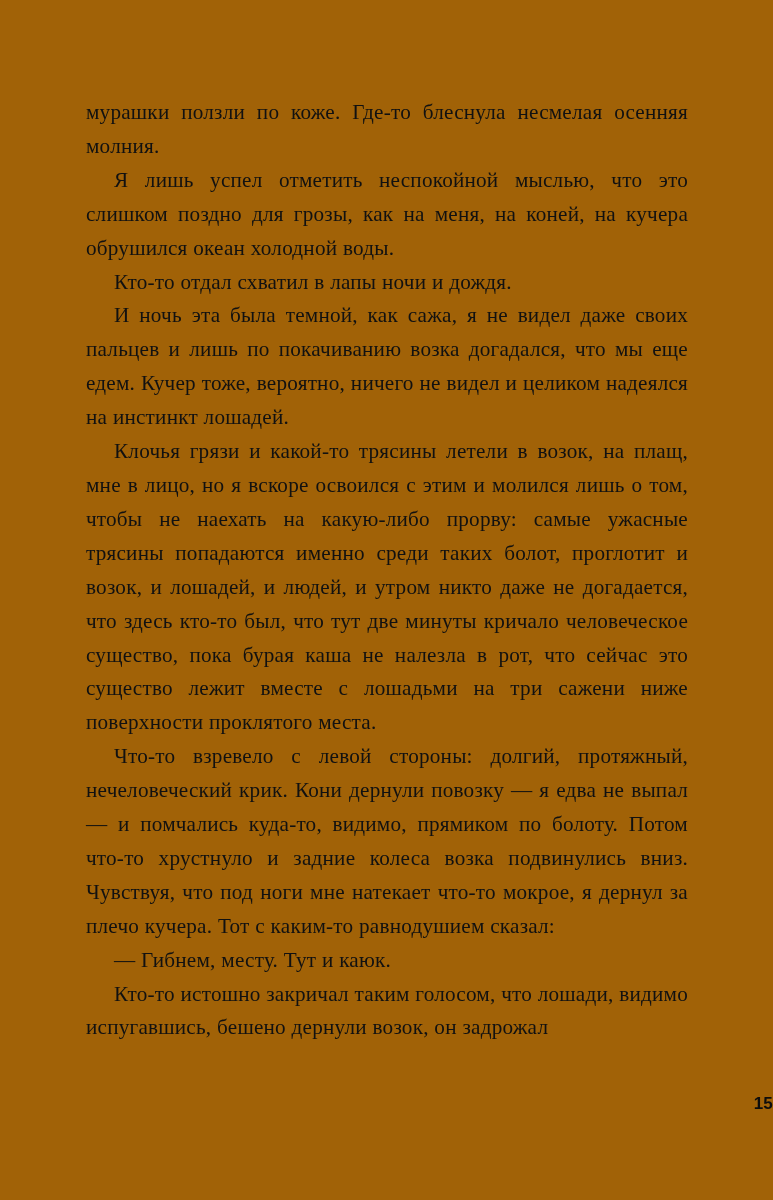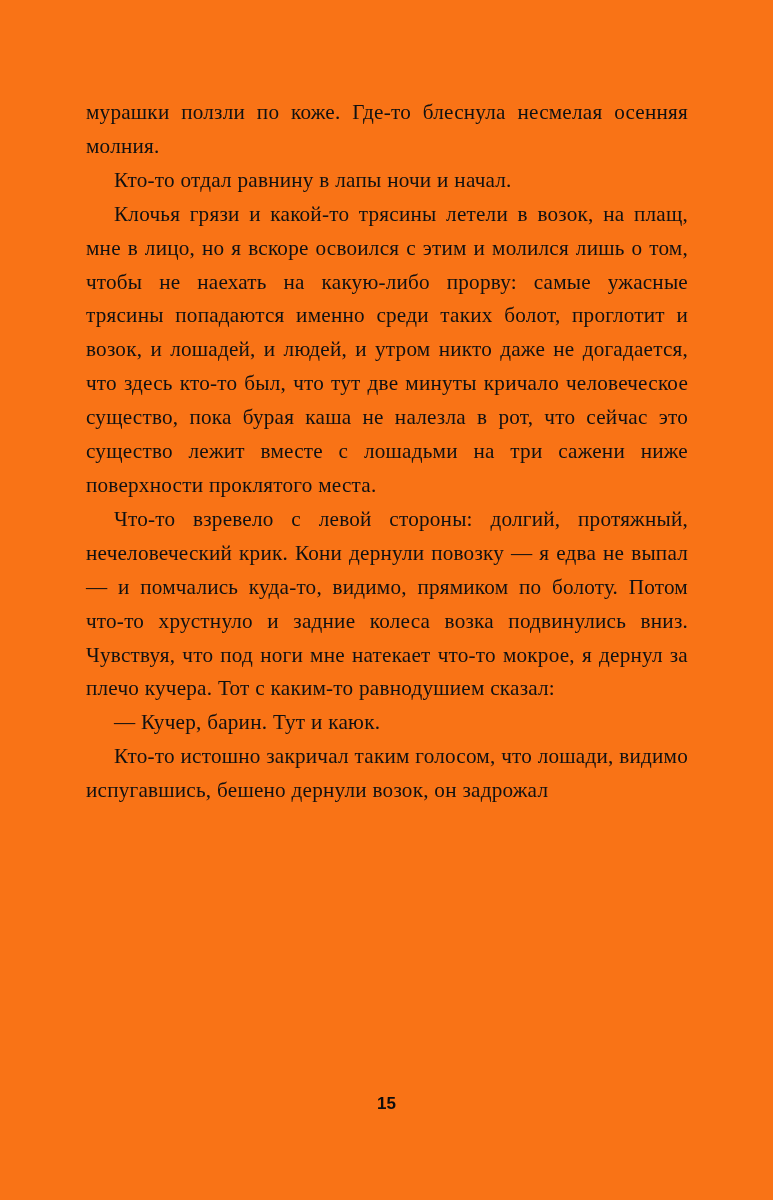--- a/index.html
+++ b/index.html
@@ -15,21 +15,21 @@
     overflow: hidden;
     font-family: "Liberation Serif", "DejaVu Serif", serif;
     color: #111111;
     -webkit-font-smoothing: antialiased;
   }
 
   
   .page {
     position: absolute;
     inset: 0;
-    background: #f97316;
+    background: #a16207;
   }
 
   
   .textblock {
     position: absolute;
     left: 86px;
     top: 96px;
     width: 602px;
   }
 
@@ -54,47 +54,49 @@
   .para:last-child {
     text-align: justify;
   }
 
   
   .folio {
     position: absolute;
     left: 0;
     right: 0;
     top: 1094px;
-    text-align: center;
+    text-align: right;
     font-family: "Liberation Sans", "DejaVu Sans", sans-serif;
     font-size: 17px;
     font-weight: bold;
     color: #0d0d0d;
     letter-spacing: 0.01em;
   }
 </style>
 </head>
 <body>
 
 <div class="page">
 
   <div class="textblock">
 
     <p class="para continued">мурашки ползли по коже. Где-то блеснула несмелая осенняя молния.</p>
 
+    <p class="para">Я лишь успел отметить неспокойной мыслью, что это слишком поздно для грозы, как на меня, на коней, на кучера обрушился океан холодной воды.</p>
 
-    <p class="para">Кто-то отдал равнину в лапы ночи и начал.</p>
+    <p class="para">Кто-то отдал схватил в лапы ночи и дождя.</p>
 
+    <p class="para">И ночь эта была темной, как сажа, я не видел даже своих пальцев и лишь по покачиванию возка догадался, что мы еще едем. Кучер тоже, вероятно, ничего не видел и целиком надеялся на инстинкт лошадей.</p>
 
 
     <p class="para">Клочья грязи и какой-то трясины летели в возок, на плащ, мне в лицо, но я вскоре освоился с этим и молился лишь о том, чтобы не наехать на какую-либо прорву: самые ужасные трясины попадаются именно среди таких болот, проглотит и возок, и лошадей, и людей, и утром никто даже не догадается, что здесь кто-то был, что тут две минуты кричало человеческое существо, пока бурая каша не налезла в рот, что сейчас это существо лежит вместе с лошадьми на три сажени ниже поверхности проклятого места.</p>
 
     <p class="para">Что-то взревело с левой стороны: долгий, протяжный, нечеловеческий крик. Кони дернули повозку — я едва не выпал — и помчались куда-то, видимо, прямиком по болоту. Потом что-то хрустнуло и задние колеса возка подвинулись вниз. Чувствуя, что под ноги мне натекает что-то мокрое, я дернул за плечо кучера. Тот с каким-то равнодушием сказал:</p>
 
-    <p class="para">— Кучер, барин. Тут и каюк.</p>
+    <p class="para">— Гибнем, месту. Тут и каюк.</p>
 
 
     <p class="para">Кто-то истошно закричал таким голосом, что лошади, видимо испугавшись, бешено дернули возок, он задрожал</p>
 
   </div>
 
   <div class="folio">15</div>
 
 </div>
 

